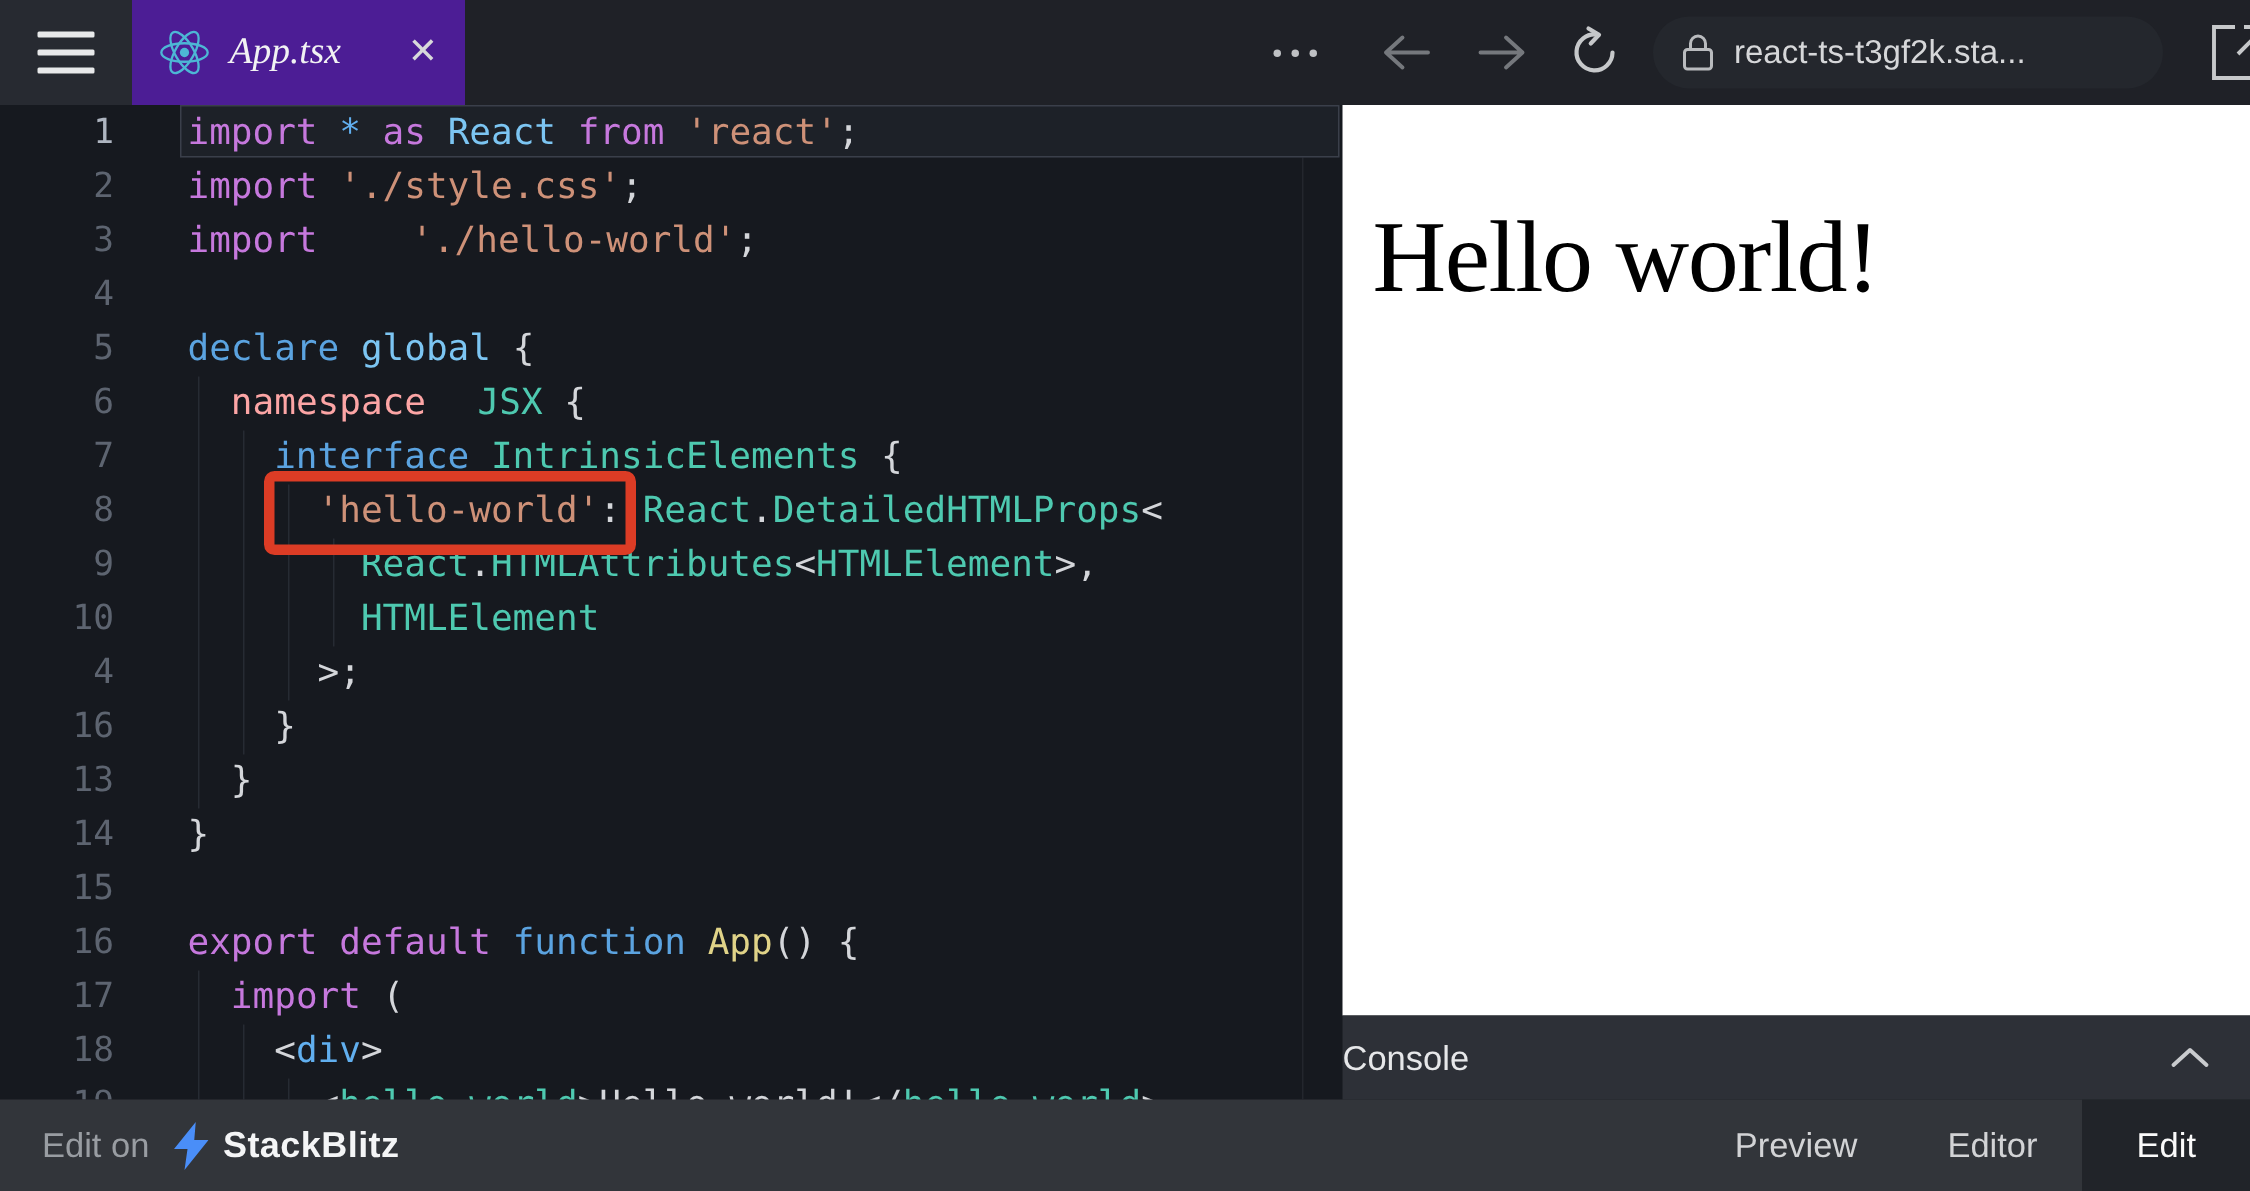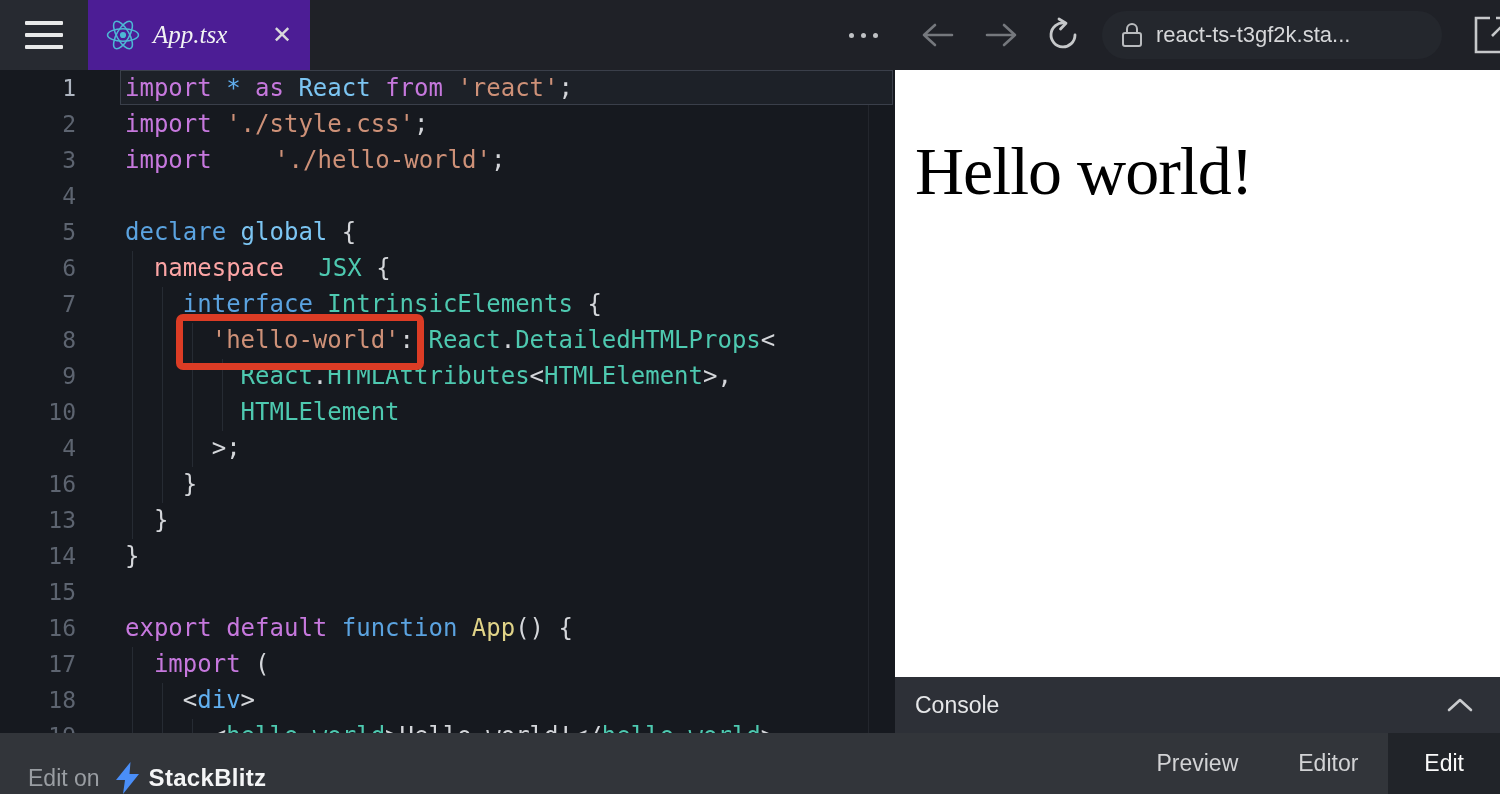--- a/index.html
+++ b/index.html
@@ -48,26 +48,26 @@
 
   
   #preview { position:absolute; left:895px; top:70px; width:605px; height:607px;
              background:#ffffff; overflow:hidden; }
   #preview h1 { font-family:"Liberation Serif", serif; font-weight:normal; font-size:68px;
                 color:#000; margin:62px 1px 0 20px; letter-spacing:-1px; }
 
   
   #console-bar { position:absolute; left:895px; top:677px; width:605px; height:56px;
                  background:#2d3037; display:flex; align-items:center; cursor:pointer; }
-  #console-bar .label { color:#e6e7e9; font-size:23px; margin-left:20px; }
+  #console-bar .label { color:#e6e7e9; font-size:23px; }
   #console-bar .chev { margin-left:auto; margin-right:26px; }
 
   
   #bottombar { position:absolute; left:0; top:733px; width:1500px; height:61px;
-               background:#32353a; display:flex; align-items:flex-end; }
+               background:#32353a; display:flex; align-items:center; }
   #brand-link { display:flex; align-items:center; margin-left:28px; cursor:pointer; }
   #brand-link .edit-on { color:#999da2; font-size:23px; }
   #brand-link .bolt { margin:0 10px 0 16px; }
   #brand-link .brand { color:#f4f5f6; font-size:24px; font-weight:bold; letter-spacing:.3px; }
   #view-tabs { margin-left:auto; height:100%; display:flex; }
   .view-tab { height:100%; display:flex; align-items:center; justify-content:center;
               padding:0 30px; font-size:23px; color:#d2d3d5; cursor:pointer; }
   .view-tab.active { background:#212429; color:#fafafa; padding:0 36px; }
 
   svg { display:block; }

